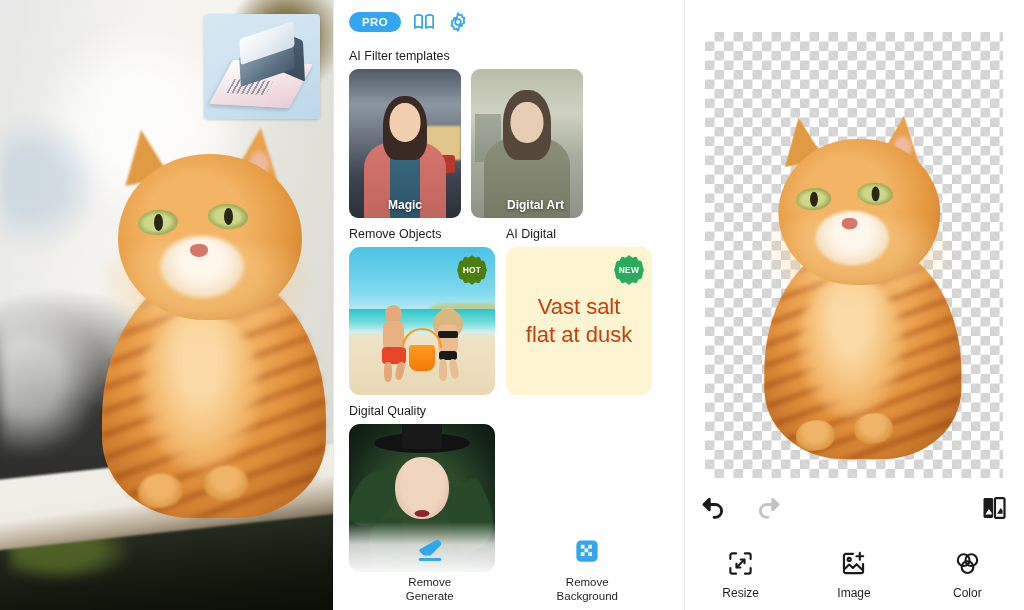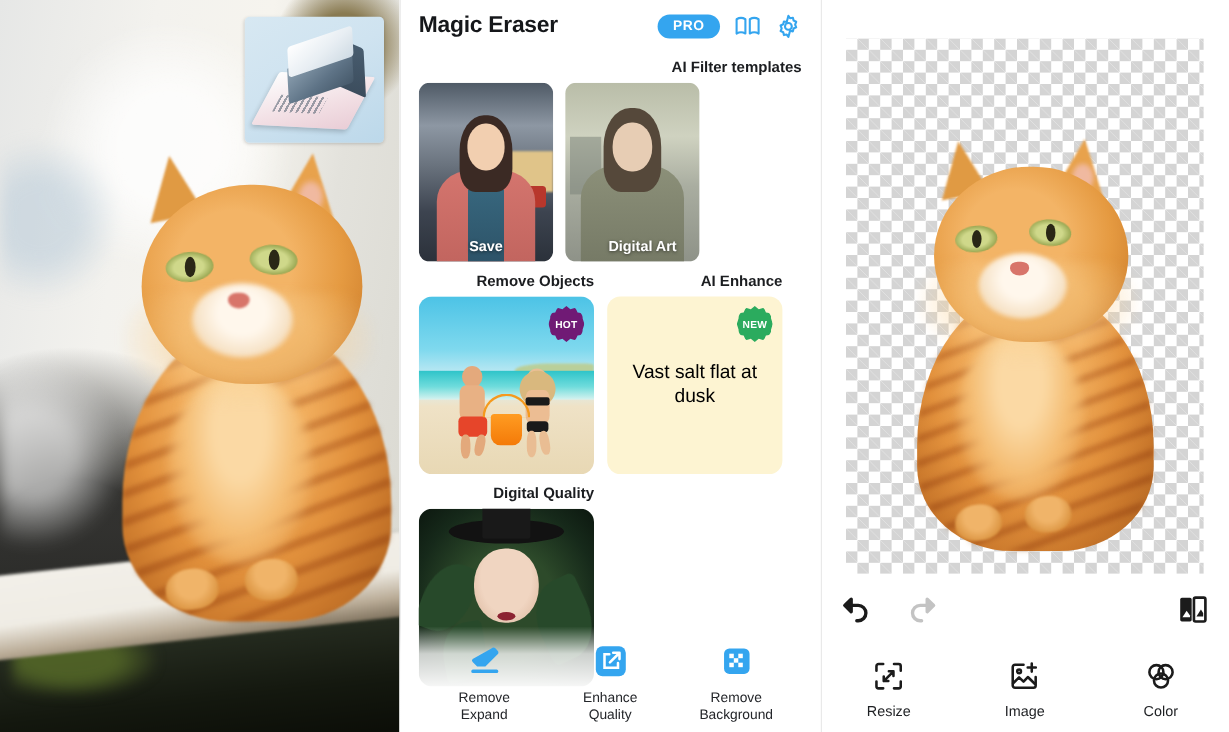--- a/index.html
+++ b/index.html
@@ -125,21 +125,21 @@
   .tools-panel { position: relative; width: 351px; height: 610px; background: #fff; padding: 0 16px; }
   .tp-header { display: flex; align-items: center; height: 40px; padding-top: 4px; }
   .tp-title { font-size: 19px; font-weight: 700; color: #15171a; letter-spacing: -.2px; flex: 1; }
   .pro-pill {
     background: #34a5ef; color: #fff; font-size: 11.5px; font-weight: 700;
     padding: 4px 13px; border-radius: 12px; letter-spacing: .4px; margin-right: 12px; cursor: pointer;
   }
   .hicon { width: 22px; height: 22px; margin-right: 12px; cursor: pointer; }
   .hicon:last-child { margin-right: 0; }
 
-  .sec-title { font-size: 12.5px; font-weight: 700; color: #1b1d20; margin: 9px 0 6px; text-align: right; }
+  .sec-title { font-size: 12.5px; font-weight: 400; color: #1b1d20; margin: 9px 0 6px; }
   .filter-row { display: flex; gap: 10px; overflow: hidden; }
   .filter-card {
     position: relative; width: 112px; height: 149px; border-radius: 9px;
     overflow: hidden; flex: 0 0 auto; cursor: pointer;
   }
   .fc-label {
     position: absolute; left: 0; right: 0; bottom: 6px; text-align: center;
     color: #fff; font-size: 12px; font-weight: 700; text-shadow: 0 1px 3px rgba(0,0,0,.55);
   }
   .fc3 .fc-label { text-align: left; padding-left: 36px; white-space: nowrap; }
@@ -152,26 +152,26 @@
 
   .two-col { display: flex; gap: 11px; }
   .col { width: 146px; }
   .media-card { position: relative; width: 146px; height: 148px; border-radius: 11px; overflow: hidden; cursor: pointer; }
   .badge {
     position: absolute; top: 8px; right: 8px; width: 30px; height: 30px; border-radius: 50%;
     display: flex; align-items: center; justify-content: center;
     color: #fff; font-size: 8.5px; font-weight: 700; letter-spacing: .2px;
     clip-path: polygon(50% 0%,61% 9%,75% 5%,81% 18%,95% 20%,95% 34%,100% 50%,95% 66%,95% 80%,81% 82%,75% 95%,61% 91%,50% 100%,39% 91%,25% 95%,19% 82%,5% 80%,5% 66%,0% 50%,5% 34%,5% 20%,19% 18%,25% 5%,39% 9%);
   }
-  .badge-hot { background: #701a75; }
+  .badge-hot { background: #4d7c0f; }
   .badge-new { background: #2bab5e; }
   .gen-card {
     background: #fdf4d2; display: flex; align-items: center; justify-content: center;
   }
-  .gen-text { font-size: 16px; color: #000000; text-align: center; line-height: 1.28; padding: 0 16px; }
+  .gen-text { font-size: 22px; color: #c2410c; text-align: center; line-height: 1.28; padding: 0 16px; }
 
   
   .beach { position: absolute; inset: 0; background: linear-gradient(180deg,#4cc3e6 0%, #7fd9ee 30%, #bfe9f3 44%, #d9eef2 50%, #efe2c6 62%, #e8d8b4 100%); }
   .beach-sea { position: absolute; left: 0; right: 0; top: 42%; height: 16%; background: linear-gradient(180deg,#2ec4c9 0%, #6fdcdc 55%, #d6f2ef 100%); }
   .beach-land { position: absolute; right: 0; top: 38%; width: 45%; height: 10%; background: #b9cf9a; border-radius: 40% 10% 0 0; filter: blur(1px); }
   .kid { position: absolute; bottom: 8%; }
   .kid .sk { position: absolute; background: #e8b184; border-radius: 40%; }
   .bucket { position: absolute; left: 50%; bottom: 16%; transform: translateX(-50%); width: 26px; height: 26px; background: linear-gradient(180deg,#ff9c22,#f47a08); border-radius: 3px 3px 8px 8px; }
   .bucket-handle { position: absolute; left: 50%; bottom: 32%; transform: translateX(-50%); width: 40px; height: 20px; border: 2.5px solid #f59a1e; border-bottom: none; border-radius: 20px 20px 0 0; }
 
@@ -260,21 +260,20 @@
       <div class="ai-eraser-side"></div>
       <div class="ai-eraser-body"></div>
       <div class="ai-eraser-top"></div>
     </div>
   </div>
 
   <div class="tools-panel">
     <div class="vdiv" style="left:0"></div>
 
     <div class="tp-header">
-      <div class="tp-title">Magic Eraser</div>
       <div class="pro-pill">PRO</div>
       <span class="hicon">
         <svg viewBox="0 0 24 24" fill="none" stroke="#34a5ef" stroke-width="1.9" stroke-linecap="round" stroke-linejoin="round">
           <path d="M2 5.5C4.5 4 7.5 4 10 5.5v13C7.5 17 4.5 17 2 18.5z"></path>
           <path d="M22 5.5C19.5 4 16.5 4 14 5.5v13c2.5-1.5 5.5-1.5 8 0z"></path>
         </svg>
       </span>
       <span class="hicon">
         <svg viewBox="0 0 24 24" fill="none" stroke="#34a5ef" stroke-width="1.9" stroke-linecap="round" stroke-linejoin="round">
           <circle cx="12" cy="12" r="3.1"></circle>
@@ -290,21 +289,21 @@
       <div class="filter-card fc2">
         <div class="port">
           <div class="bg" style="background:linear-gradient(180deg,#4f5a66 0%,#8d97a3 24%,#6a737e 46%,#3d4450 72%,#2b313a 100%)"></div>
           <div style="position:absolute;right:0;top:38%;width:46px;height:34px;background:#e0c489;filter:blur(1px)"></div>
           <div style="position:absolute;right:6px;top:58%;width:30px;height:18px;background:#b8372c;border-radius:3px"></div>
           <div class="torso" style="width:82px;height:76px;background:linear-gradient(180deg,#d4756e 0%,#c2655f 100%)"></div>
           <div style="position:absolute;left:50%;transform:translateX(-50%);bottom:0;width:30px;height:60px;background:linear-gradient(180deg,#37667d,#2d5368)"></div>
           <div class="hair" style="top:18%;width:44px;height:64px;background:#3b2a24"></div>
           <div class="head" style="top:23%;width:31px;height:39px;background:#f2cfb0"></div>
         </div>
-        <div class="fc-label">Save</div>
+        <div class="fc-label">Magic</div>
       </div>
 
       <div class="filter-card fc3">
         <div class="port">
           <div class="bg" style="background:linear-gradient(180deg,#b9bda8 0%,#cfd2c0 30%,#a9ada0 58%,#8e9288 100%)"></div>
           <div style="position:absolute;left:4px;top:30%;width:26px;height:48px;background:rgba(120,128,118,.5)"></div>
           <div class="torso" style="width:86px;height:80px;background:linear-gradient(180deg,#8c9079 0%,#767a66 100%)"></div>
           <div class="hair" style="top:14%;width:48px;height:70px;background:#55483a"></div>
           <div class="head" style="top:22%;width:33px;height:41px;background:#e7cdb4"></div>
         </div>
@@ -334,21 +333,21 @@
             <div class="sk" style="left:10px;top:44px;width:18px;height:9px;background:#1a1a1a;border-radius:3px"></div>
             <div class="sk" style="left:10px;top:52px;width:8px;height:22px;background:#e9bd93"></div>
             <div class="sk" style="left:21px;top:52px;width:8px;height:20px;background:#e9bd93;transform:rotate(-10deg)"></div>
           </div>
           <div class="bucket-handle"></div>
           <div class="bucket"></div>
           <div class="badge badge-hot">HOT</div>
         </div>
       </div>
       <div class="col">
-        <div class="sec-title">AI Enhance</div>
+        <div class="sec-title">AI Digital</div>
         <div class="media-card gen-card">
           <div class="gen-text">Vast salt flat at dusk</div>
           <div class="badge badge-new">NEW</div>
         </div>
       </div>
     </div>
 
     <div class="two-col">
       <div class="col">
         <div class="sec-title">Digital Quality</div>
@@ -367,33 +366,21 @@
 
     <div class="bottom-nav">
       <div class="bn-item">
         <span class="bn-ico">
           <svg viewBox="0 0 24 24" fill="#34a5ef">
               <path d="M16.4 3.6a2 2 0 0 1 2.8 0l1.2 1.2a2 2 0 0 1 0 2.8l-8 8H6.9l-3-3a1.4 1.4 0 0 1 0-2z"></path>
               <rect x="3" y="17.6" width="18" height="2.3" rx="1.1"></rect>
             </svg>
         </span>
         <span class="bn-label">
-          <span>Remove</span><br><span>Expand</span>
-        </span>
-      </div>
-      <div class="bn-item">
-        <span class="bn-ico">
-          <svg viewBox="0 0 24 24">
-              <rect x="2" y="2" width="20" height="20" rx="4.5" fill="#34a5ef"></rect>
-              <path d="M11 7.4h-3.2v9h9v-3.2" fill="none" stroke="#fff" stroke-width="1.7" stroke-linecap="round"></path>
-              <path d="M11.4 12.8l5.6-5.6M13.6 6.4h4.2v4.2" fill="none" stroke="#fff" stroke-width="1.7" stroke-linecap="round" stroke-linejoin="round"></path>
-            </svg>
-        </span>
-        <span class="bn-label">
-          <span>Enhance</span><br><span>Quality</span>
+          <span>Remove</span><br><span>Generate</span>
         </span>
       </div>
       <div class="bn-item">
         <span class="bn-ico">
           <svg viewBox="0 0 24 24">
               <rect x="3.5" y="3.5" width="17" height="17" rx="3.6" fill="#34a5ef"></rect>
               <g fill="#fff">
                 <rect x="7" y="7" width="3" height="3"></rect>
                 <rect x="13" y="7" width="3" height="3"></rect>
                 <rect x="10" y="10" width="3" height="3"></rect>

